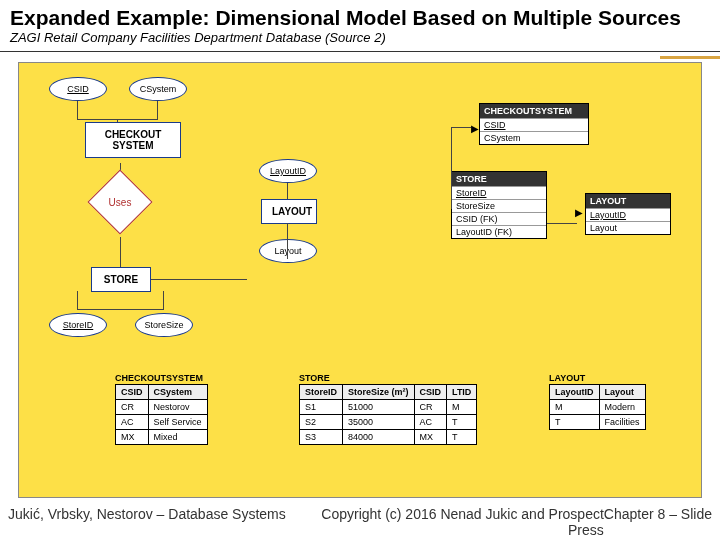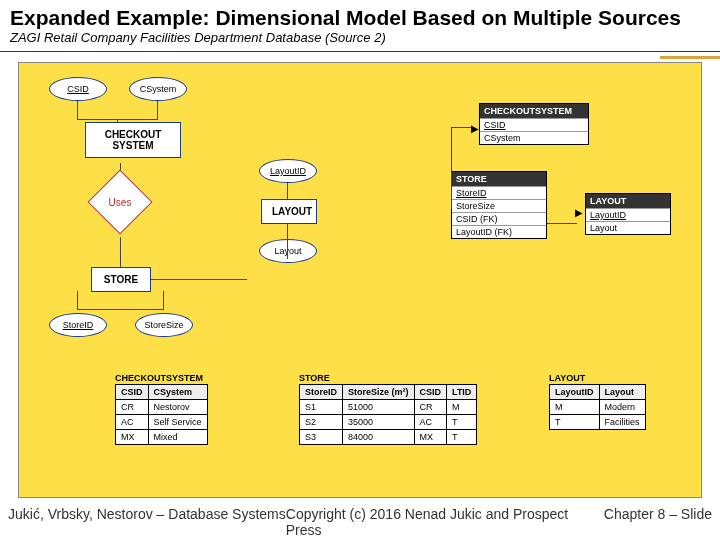--- a/index.html
+++ b/index.html
@@ -2,21 +2,21 @@
 <html><head>
 <meta charset="utf-8">
 <style>
   *{box-sizing:border-box;margin:0;padding:0}
   body{width:720px;height:540px;font-family:Arial,Helvetica,sans-serif;background:#fff;position:relative;overflow:hidden}
   .title{font-size:21px;font-weight:bold;padding:6px 10px 0 10px}
   .subtitle{font-size:13px;font-style:italic;padding:0 10px 6px 10px;border-bottom:1px solid #333}
   .accent{position:absolute;right:0;top:56px;width:60px;height:3px;background:#d9a441}
   .canvas{position:absolute;left:18px;top:62px;width:684px;height:436px;border:1px solid #888;background:#fde047}
   .footer{position:absolute;left:0;bottom:2px;width:720px;font-size:14px;color:#333;display:flex;justify-content:space-between;padding:0 8px}
-  .footer .c{flex:1;text-align:left}
+  .footer .c{flex:1;text-align:right}
   .footer .r{text-align:left}
   .ebox{position:absolute;border:1.5px solid #1a3a8a;background:#fff;padding:6px 10px;font-size:10px;font-weight:bold;text-align:center}
   .rel{position:absolute;width:46px;height:46px;display:flex;align-items:center;justify-content:center}
   .rel span{position:absolute;font-size:10px;color:#b03030;z-index:2}
   .rel:before{content:"";position:absolute;inset:0;border:1px solid #b03030;transform:rotate(45deg);background:#fff}
   .attr{position:absolute;width:58px;height:24px;border:1px solid #1a3a8a;border-radius:50%;background:#fff;display:flex;align-items:center;justify-content:center;font-size:9px}
   .attr.pk{text-decoration:underline}
   .ln{position:absolute;background:#444}
   
   .schema{position:absolute;border:1px solid #000;background:#fff;font-size:9px}

